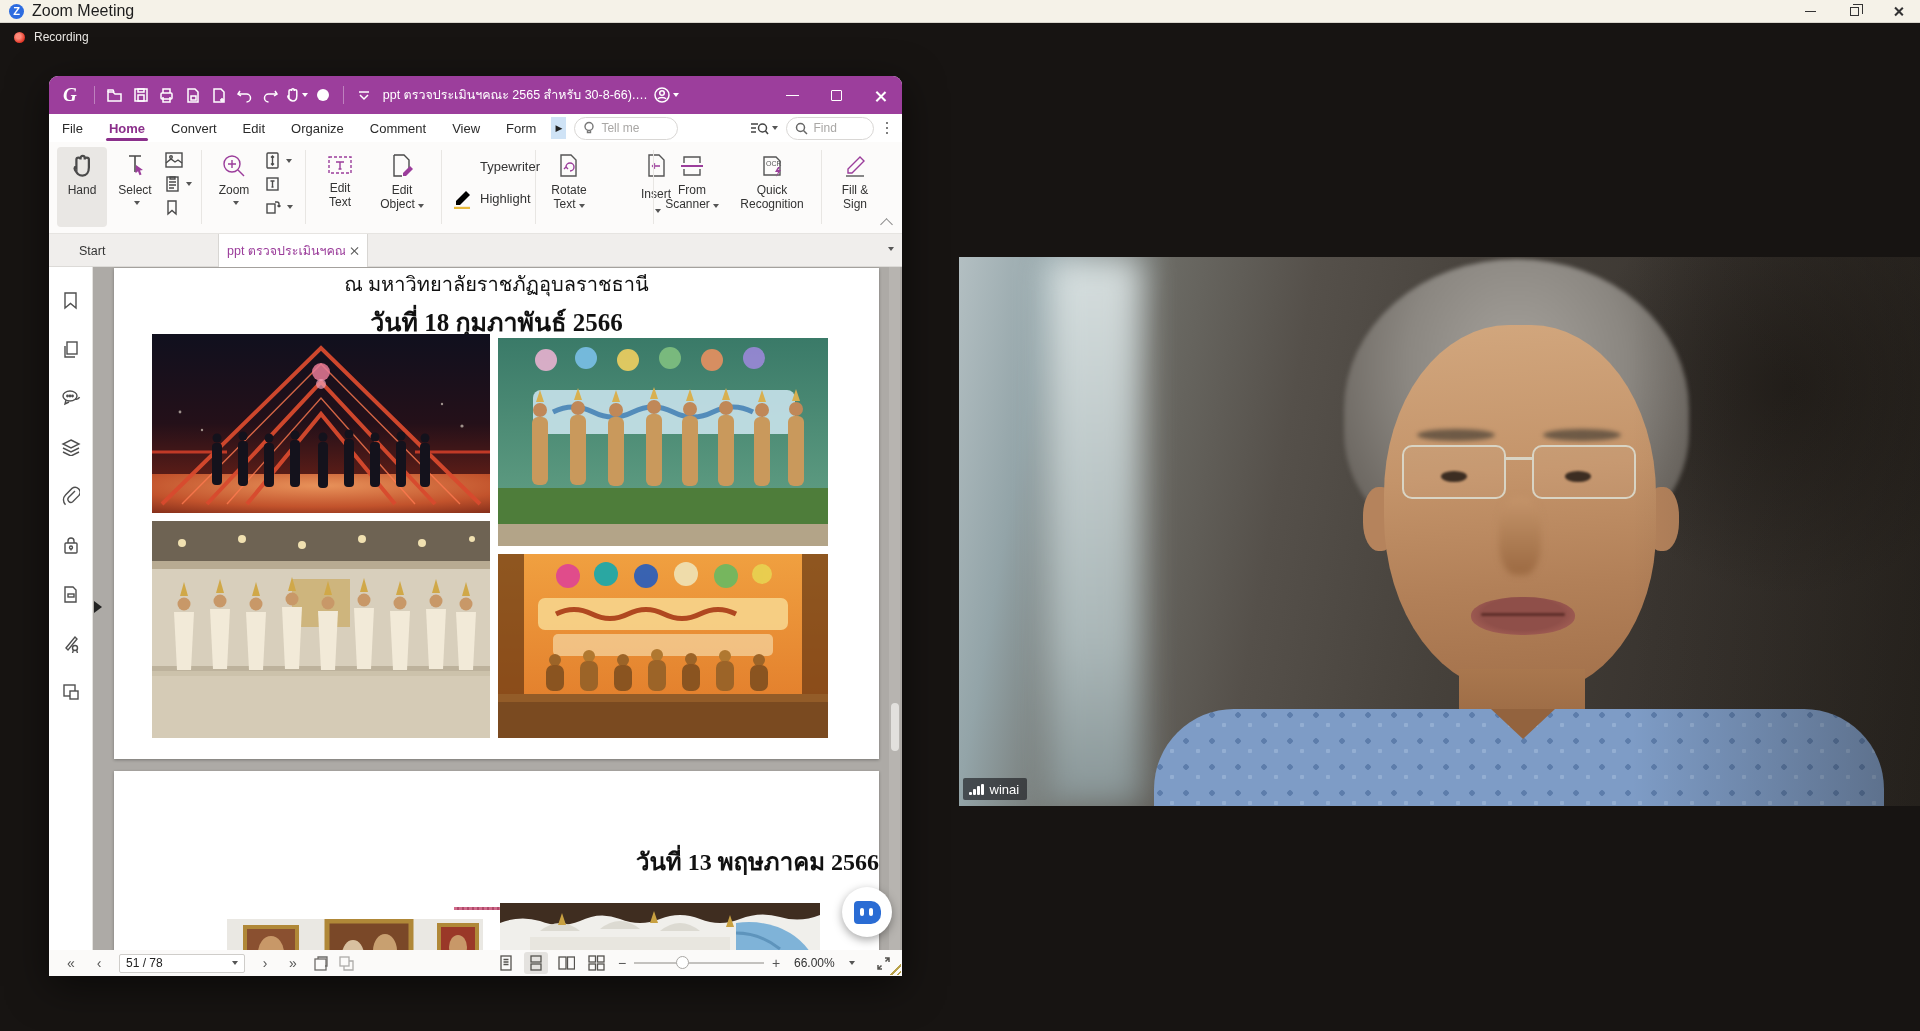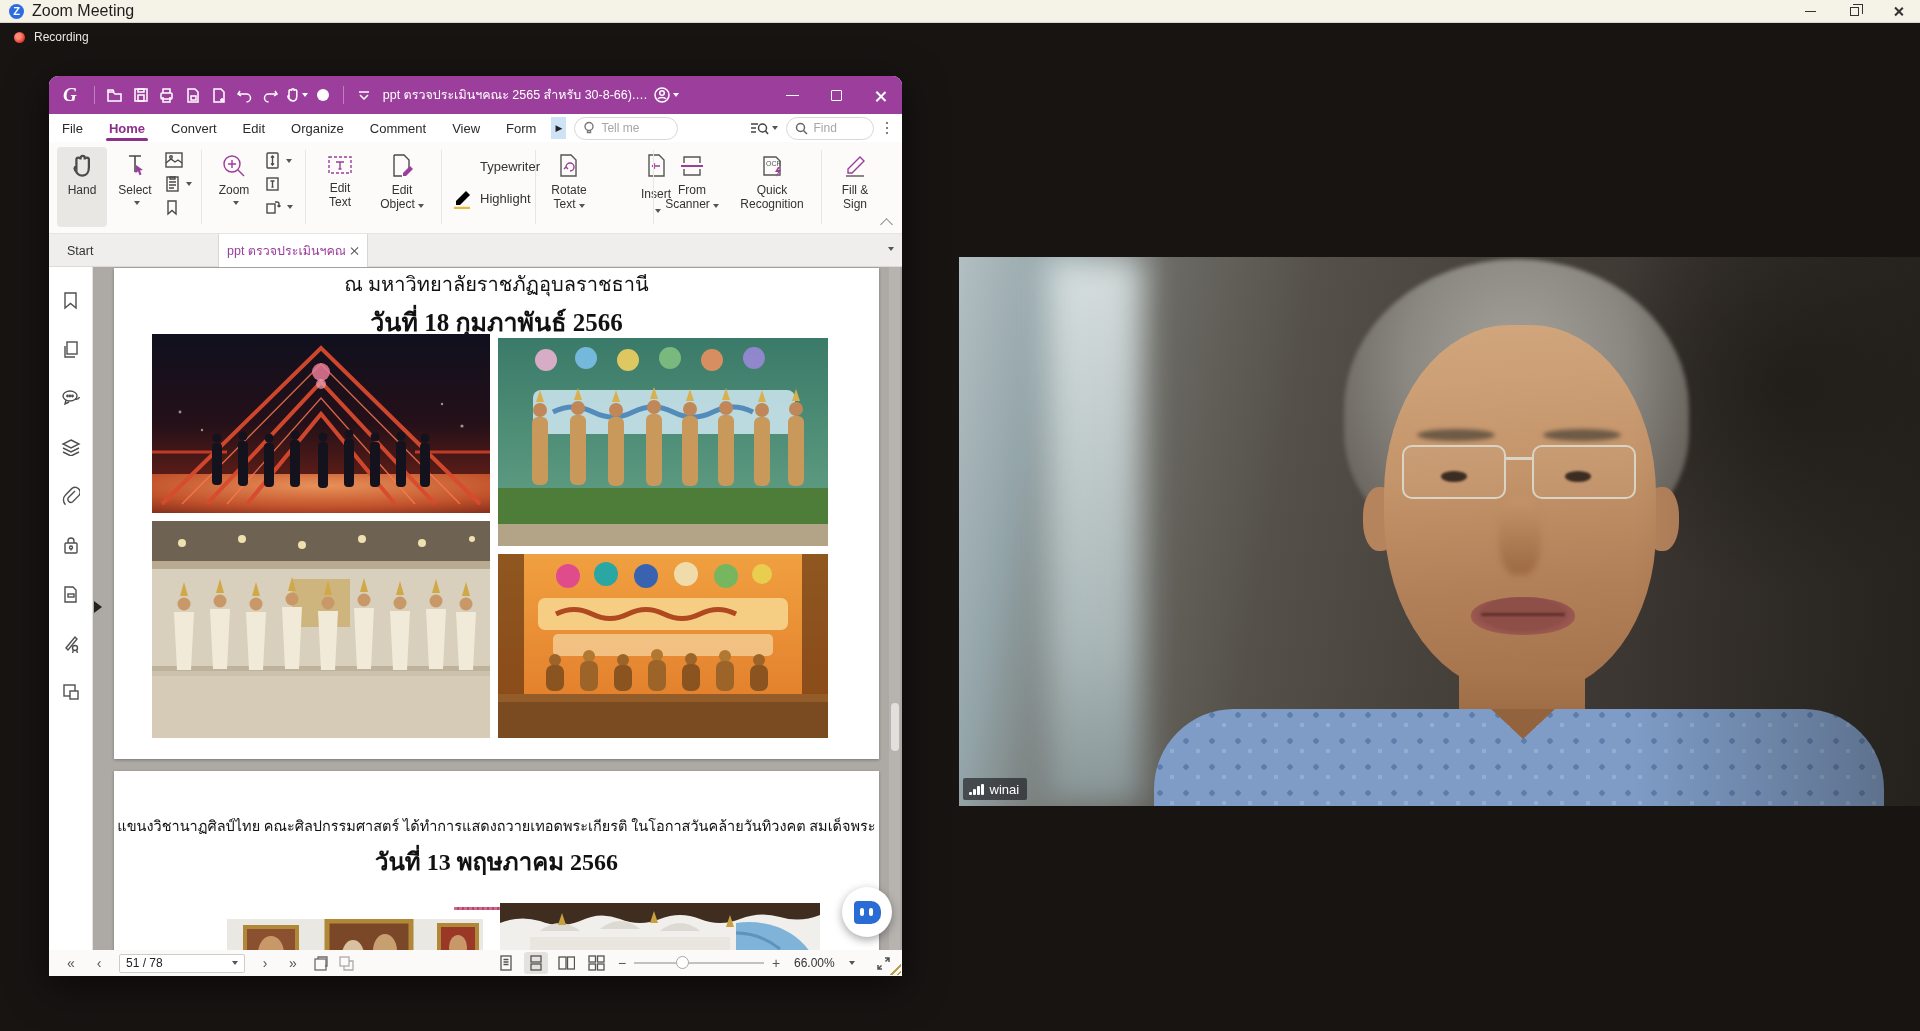--- a/index.html
+++ b/index.html
@@ -90,21 +90,21 @@
   .rb-row-btn { position:absolute; display:flex; align-items:center; gap:7px; height:26px; }
   .rb-row-btn .rb-label { font-size:13px; }
   .ribbon-collapse { position:absolute; right:8px; bottom:6px; width:14px; height:8px; }
   .ribbon-collapse::before { content:""; position:absolute; left:2px; top:1px; width:8px; height:8px;
     border-left:1.6px solid #8a8a8a; border-top:1.6px solid #8a8a8a; transform:rotate(45deg); }
 
   
   .ft-tabbar { position:absolute; left:0; top:158px; width:853px; height:33px; background:#f0eeec;
     border-bottom:1px solid #dcdad7; }
   .tab { position:absolute; top:0; height:33px; display:flex; align-items:center; font-size:12.5px; }
-  .tab-start { left:0; width:160px; padding-left:18px; color:#333; }
+  .tab-start { left:0; width:160px; padding-left:30px; color:#333; }
   .tab-doc { left:169px; width:150px; background:#fff; border-left:1px solid #d8d6d3; border-right:1px solid #d8d6d3;
     color:#9b3d9b; padding:0 8px; justify-content:space-between; }
   .tab-doc .t-label { white-space:nowrap; overflow:hidden; max-width:118px; }
   .tab-close { position:relative; width:10px; height:10px; }
   .tab-close::before,.tab-close::after { content:""; position:absolute; left:4.5px; top:0; width:1.3px; height:10px; background:#555; }
   .tab-close::before{ transform:rotate(45deg);} .tab-close::after{ transform:rotate(-45deg);}
   .tabbar-caret { position:absolute; right:8px; top:13px; }
 
   
   .ft-body { position:absolute; left:0; top:191px; width:853px; height:528px; }
@@ -113,21 +113,21 @@
   .sb-ic { width:22px; height:22px; display:flex; align-items:center; justify-content:center; }
   .sb-ic svg { stroke:#4f4f4f; fill:none; stroke-width:1.4; }
 
   .ft-docarea { position:absolute; left:44px; top:0; width:809px; height:683px; background:#adaaa6; overflow:hidden; }
   .page { position:absolute; left:21px; width:765px; background:#fff; box-shadow:0 1px 3px rgba(0,0,0,.3); }
   .page1 { top:1px; height:491px; }
   .page2 { top:504px; height:200px; }
   .doc-h1 { font-family:"Liberation Serif",serif; font-size:20px; color:#111; text-align:center; margin-top:0px; }
   .doc-h2 { font-family:"Liberation Serif",serif; font-size:25px; font-weight:bold; color:#111; text-align:center; margin-top:2px; }
   .doc-para { font-family:"Liberation Serif",serif; font-size:14.5px; color:#111; text-align:center; line-height:20px; margin-top:45px; }
-  .doc-h3 { font-family:"Liberation Serif",serif; font-size:24px; font-weight:bold; color:#111; text-align:center; margin-top:6px; }
+  .doc-h3 { font-family:"Liberation Serif",serif; font-size:24px; font-weight:bold; color:#111; text-align:right; margin-top:6px; }
   .photo { position:absolute; overflow:hidden; }
   .photo svg { display:block; }
   .tiny-caption { position:absolute; left:340px; top:136px; width:56px; height:3px;
     background:repeating-linear-gradient(90deg,#d06a8a 0 3px,#b04a6a 3px 5px); }
 
   .doc-scrollbar { position:absolute; right:2px; top:0; width:11px; height:683px; background:#b7b4b0; }
   .doc-thumb { position:absolute; left:1.5px; top:436px; width:8px; height:48px; background:#e2e0dd; border-radius:4px; }
   .expand-arrow { position:absolute; left:1px; top:334px; width:0; height:0;
     border-top:6px solid transparent; border-bottom:6px solid transparent; border-left:8px solid #222; }
 
@@ -846,21 +846,21 @@
                     <circle cx="9" cy="0" r="6" fill="#9c6428"></circle>
                     <rect x="0" y="5" width="18" height="26" rx="7" fill="#8a5420"></rect>
                   </g>
               </g>
             </svg>
           </div>
         </div>
 
         <div class="page page2">
           <div class="doc-para">
-            <span>แขนงวิชานาฏศิลป์ไทย คณะศิลปกรรมศาสตร์ ได้ทำการแสดงถวายเทอดพระเกียรติ ในโอกาสวันคล้ายวันทิวงคต สมเด็จพระ</span><br>
+            <br>
           </div>
           <div class="doc-h3">วันที่ 13 พฤษภาคม 2566</div>
           <div class="tiny-caption"></div>
 
           <div class="photo" style="left:113px;top:148px;width:256px;height:52px;">
             <svg width="256" height="52" viewBox="0 0 256 52">
               <rect width="256" height="52" fill="#eae8e3"></rect>
               <g>
                 <rect x="18" y="8" width="52" height="60" fill="#8a5030" stroke="#b08838" stroke-width="4"></rect>
                 <ellipse cx="44" cy="34" rx="13" ry="17" fill="#c89868"></ellipse>

